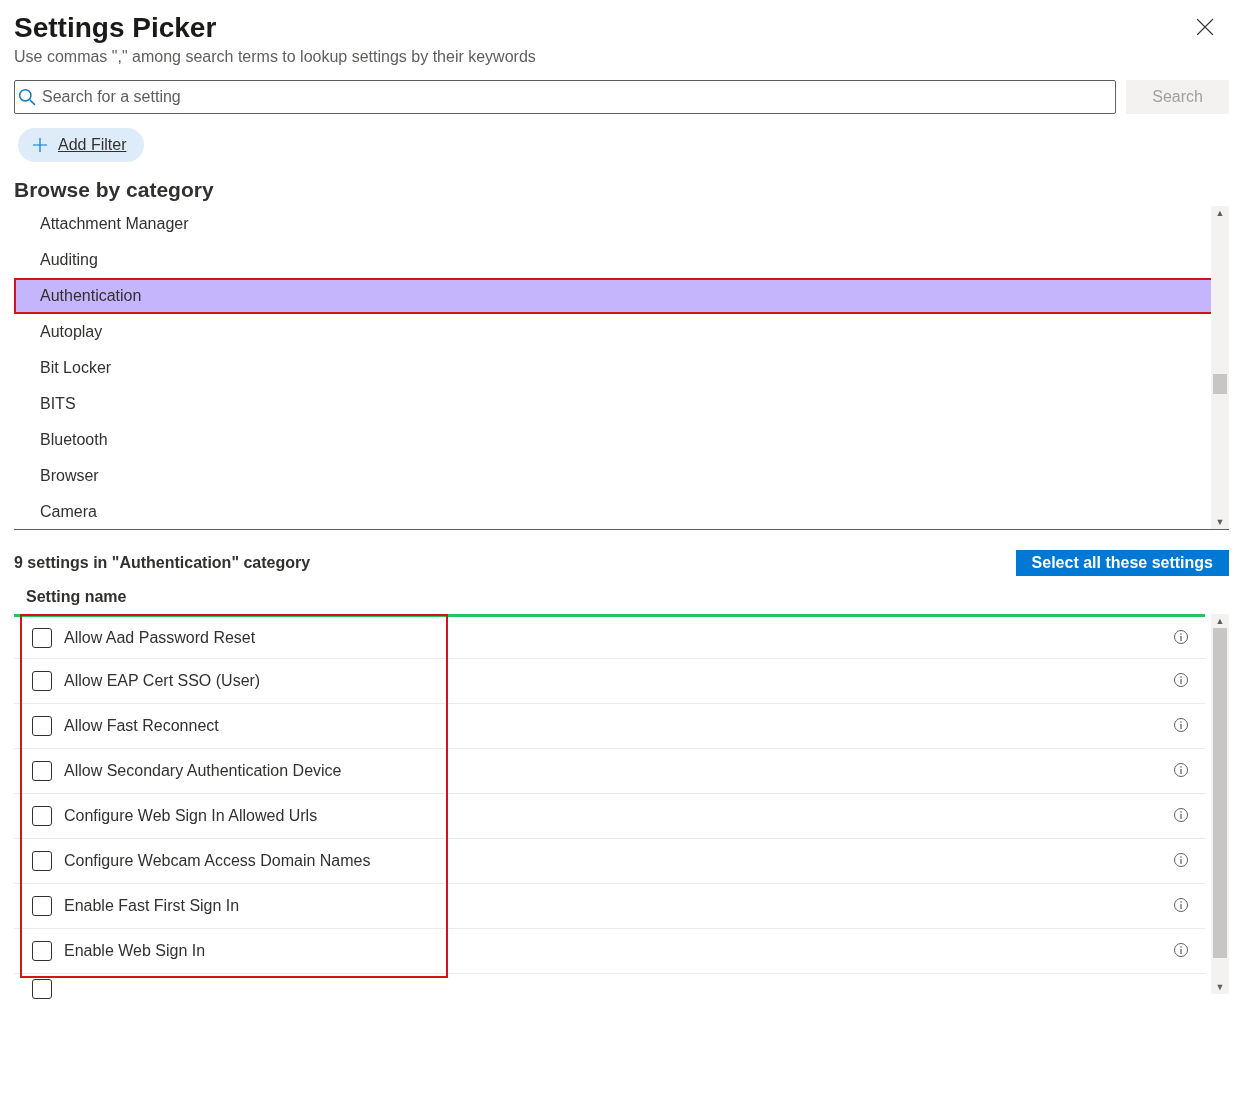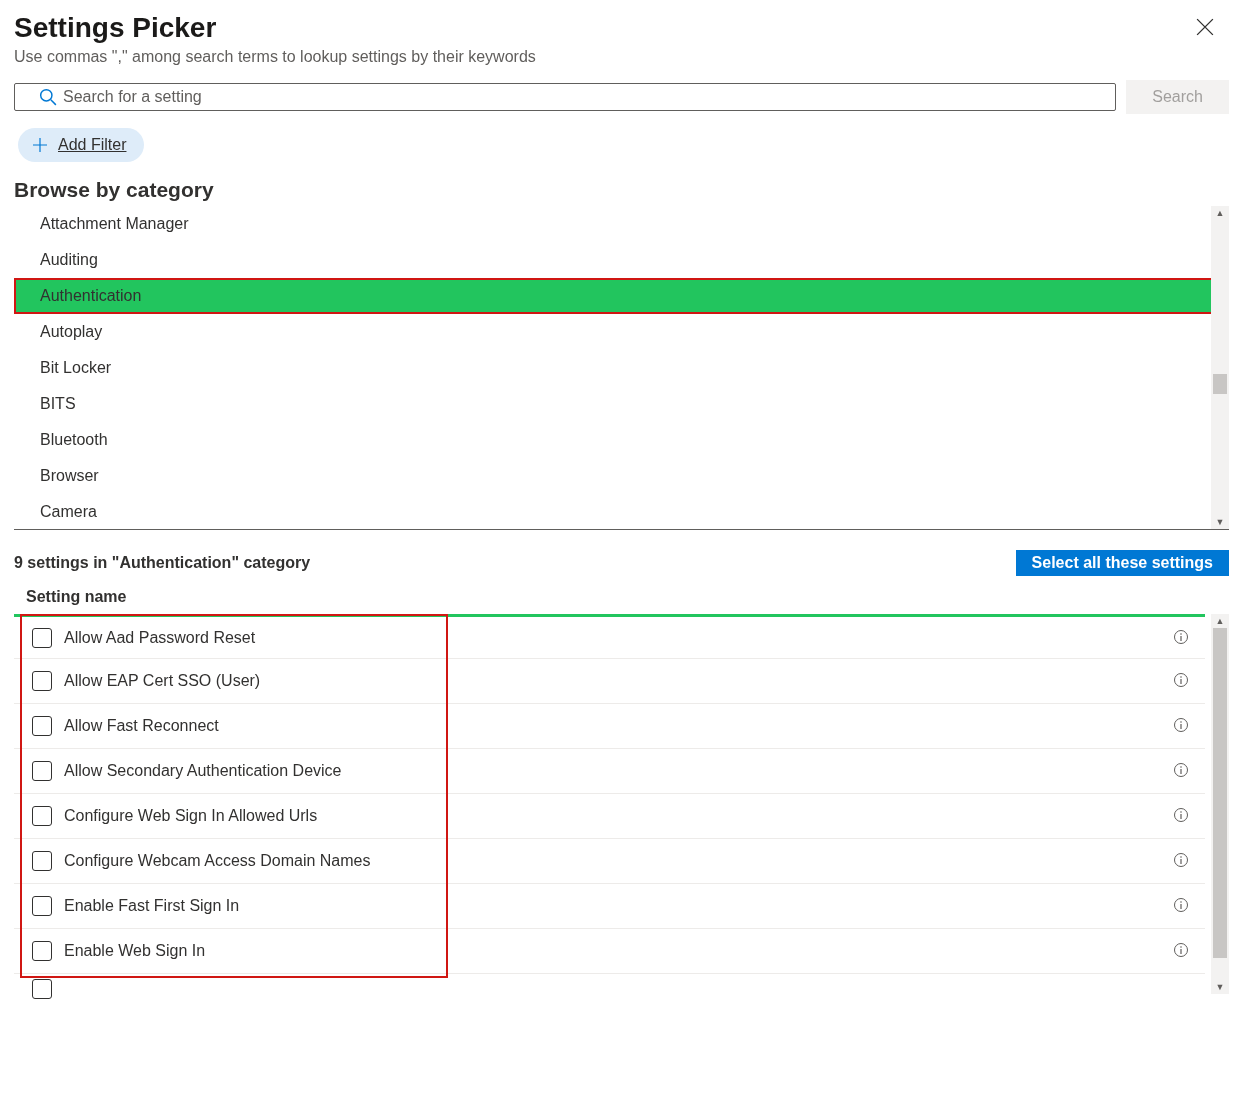--- a/index.html
+++ b/index.html
@@ -46,22 +46,22 @@
     gap: 10px;
     align-items: center;
     margin-bottom: 14px;
   }
   .search-box {
     flex: 1;
     display: flex;
     align-items: center;
     border: 1px solid #605e5c;
     border-radius: 2px;
-    height: 28px;
-    padding: 0 24px;
+    height: 34px;
+    padding: 0 3px;
     background: #fff;
   }
   .search-box svg { width: 18px; height: 18px; flex-shrink: 0; }
   .search-box input {
     flex: 1;
     border: none;
     outline: none;
     font-size: 16px;
     padding-left: 6px;
     color: #323130;
@@ -109,21 +109,21 @@
     overflow: hidden;
   }
   .category-item {
     height: 36px;
     line-height: 36px;
     padding-left: 26px;
     font-size: 16px;
     cursor: pointer;
   }
   .category-item.selected {
-    background: #22c55e;
+    background: #c4b5fd;
     outline: 2px solid #d01713;
     outline-offset: -2px;
   }
   .cat-scrollbar {
     position: absolute;
     top: 0;
     right: 0;
     width: 18px;
     height: 100%;
     background: #f3f2f1;

